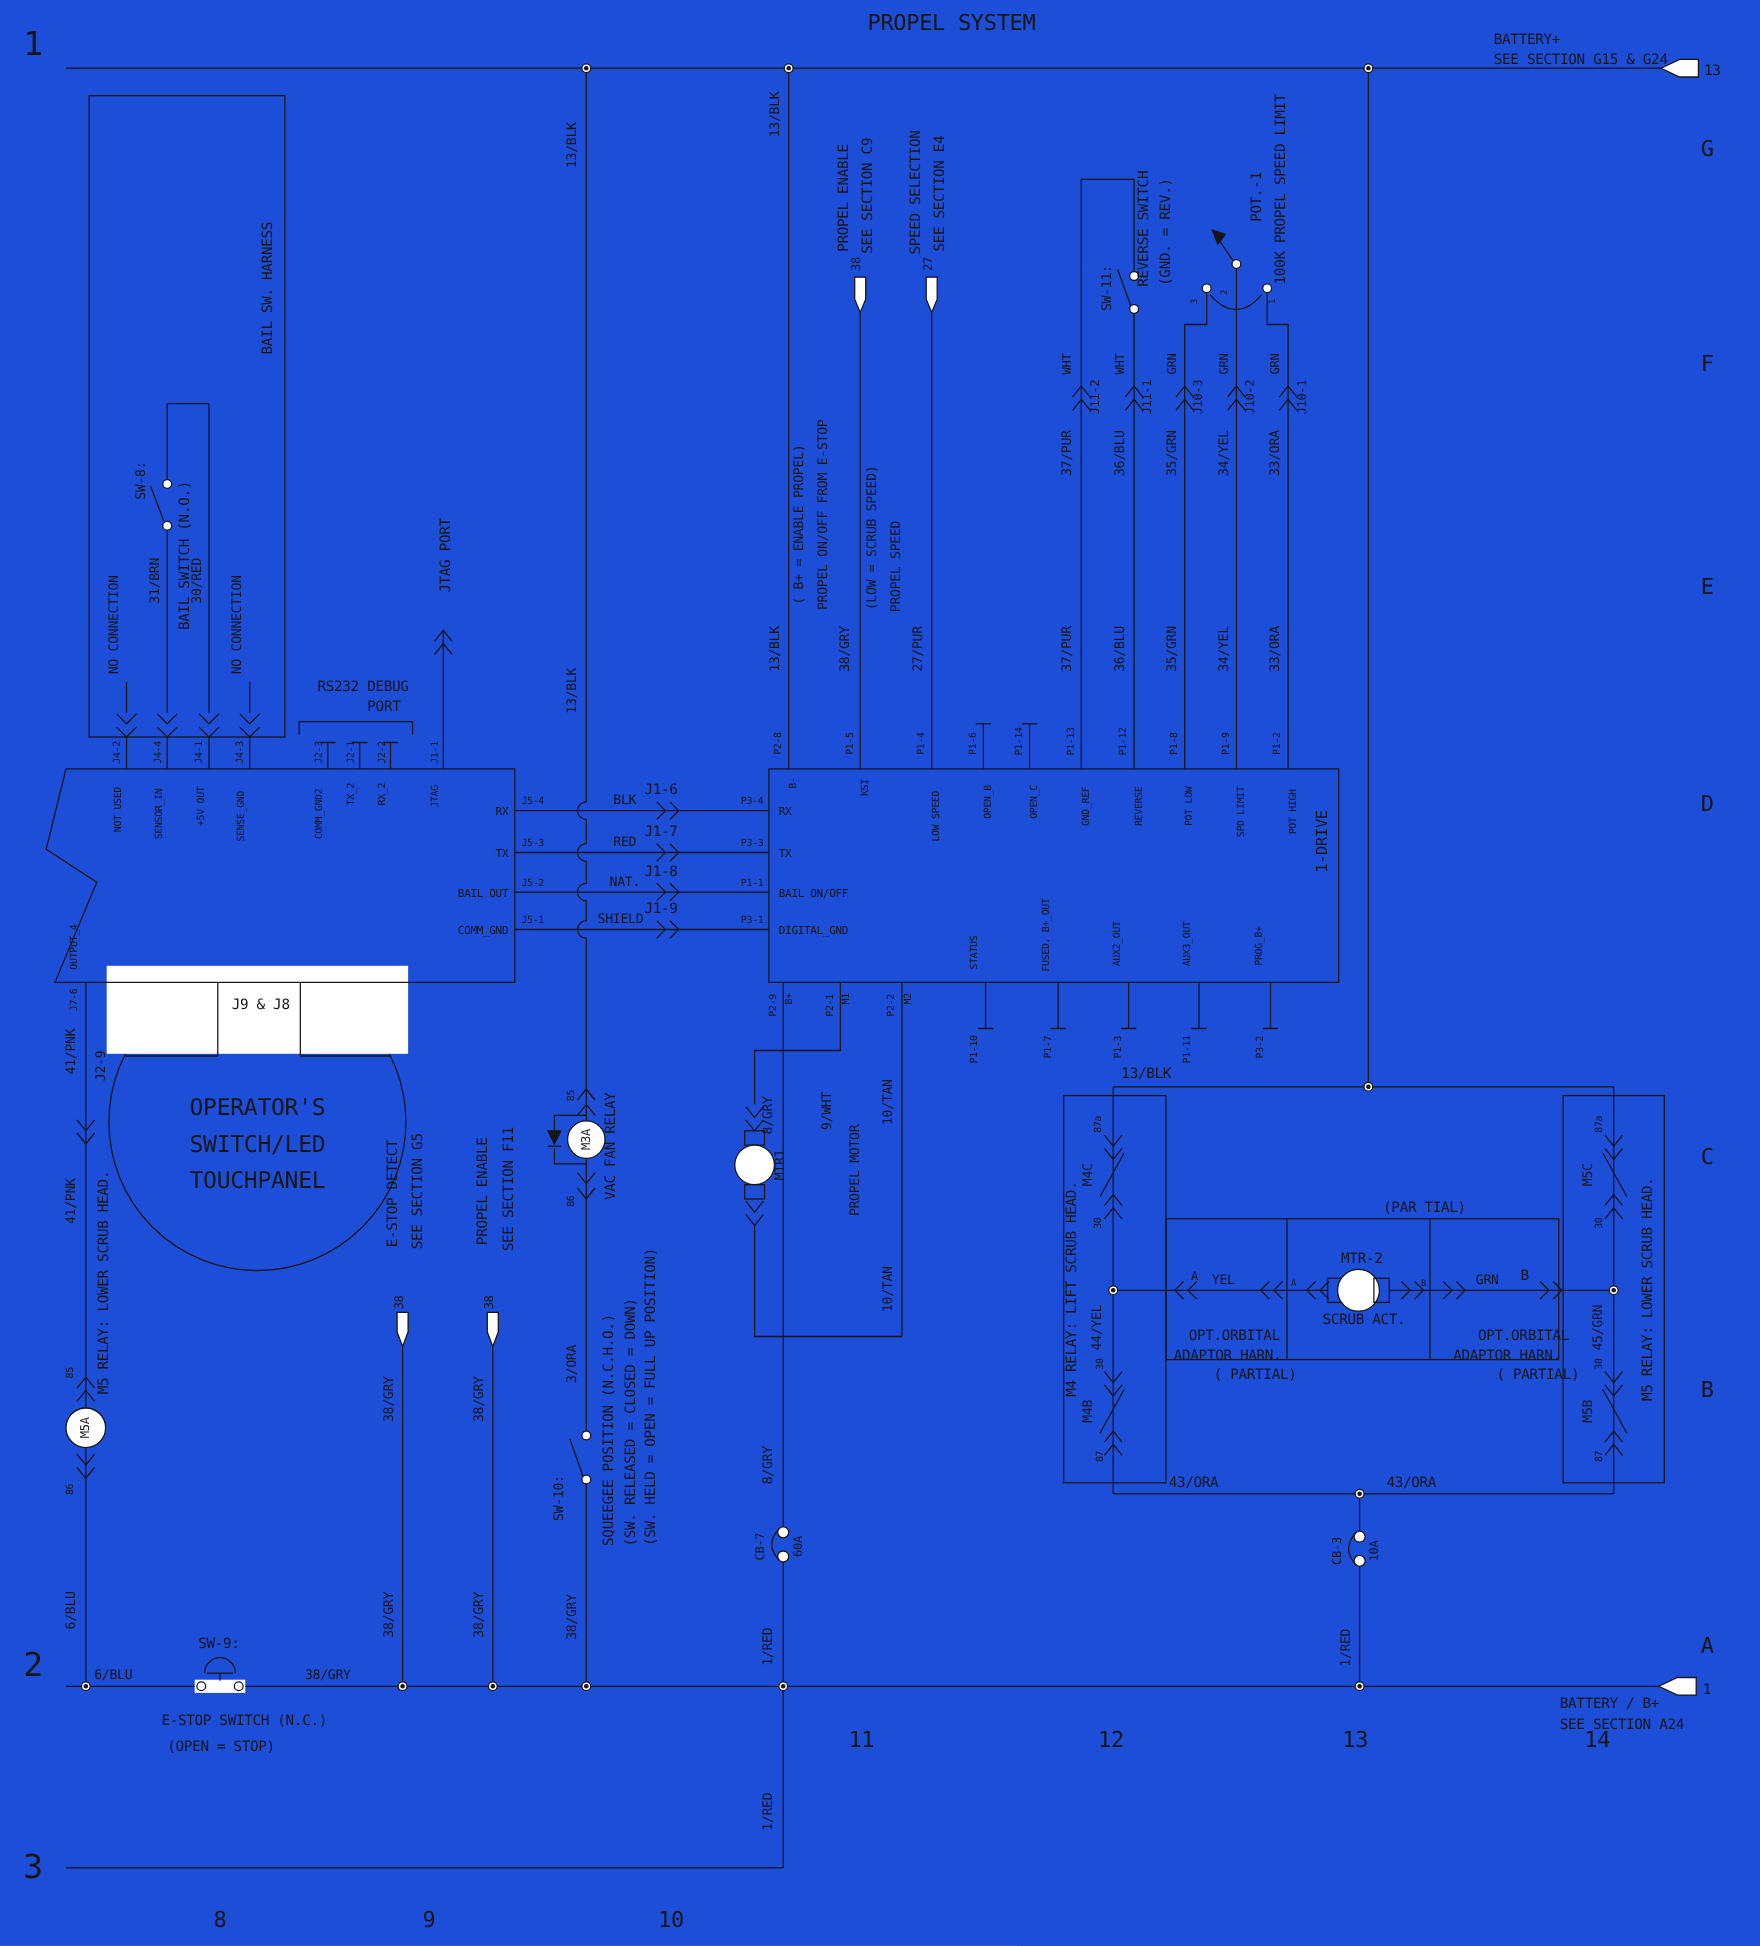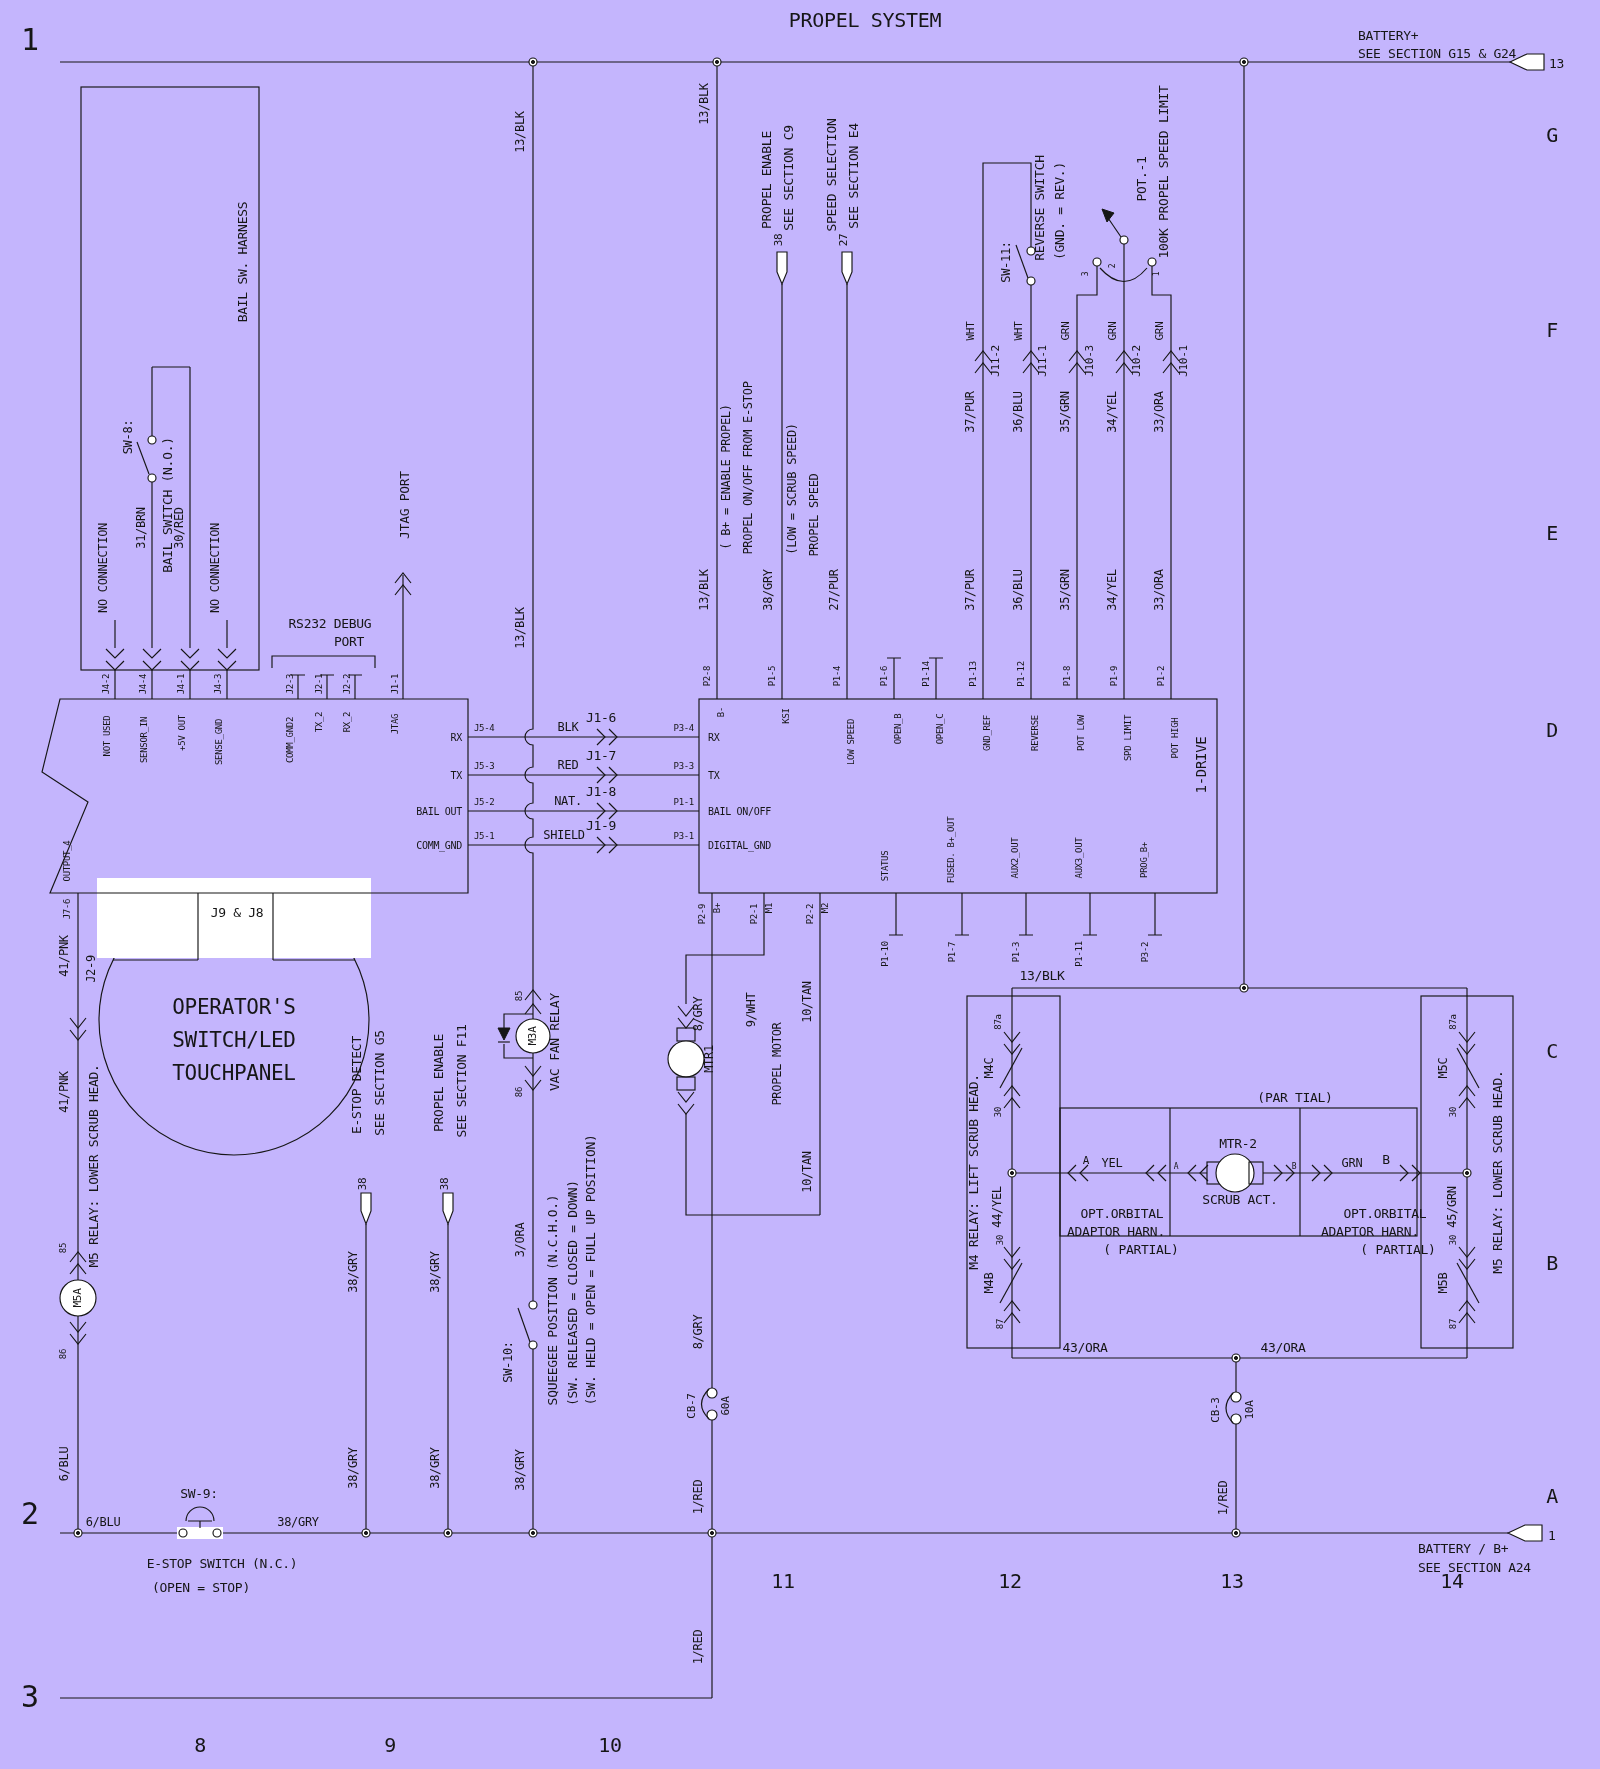--- a/index.html
+++ b/index.html
@@ -1,16 +1,16 @@
 <!DOCTYPE html>
 <html><head>
 <meta charset="utf-8">
 <style>
   html,body{margin:0;padding:0;background:#f2f2f2;}
-  .sheet{width:1600px;height:1769px;background:#c4b5fd;position:relative;margin:0 auto;}
+  .sheet{width:1600px;height:1769px;background:#1d4ed8;position:relative;margin:0 auto;}
   svg{display:block;}
   svg text{font-family:"DejaVu Sans Mono","Liberation Mono",monospace;fill:#161616;letter-spacing:-0.3px;}
   .lw{stroke:#161616;stroke-width:1.15;fill:none;}
   .fw{stroke:#161616;stroke-width:1.15;fill:#ffffff;}
   .fb{stroke:#161616;stroke-width:1;fill:#161616;}
   .er{fill:#ffffff;stroke:none;}
 </style>
 </head>
 <body>
 

